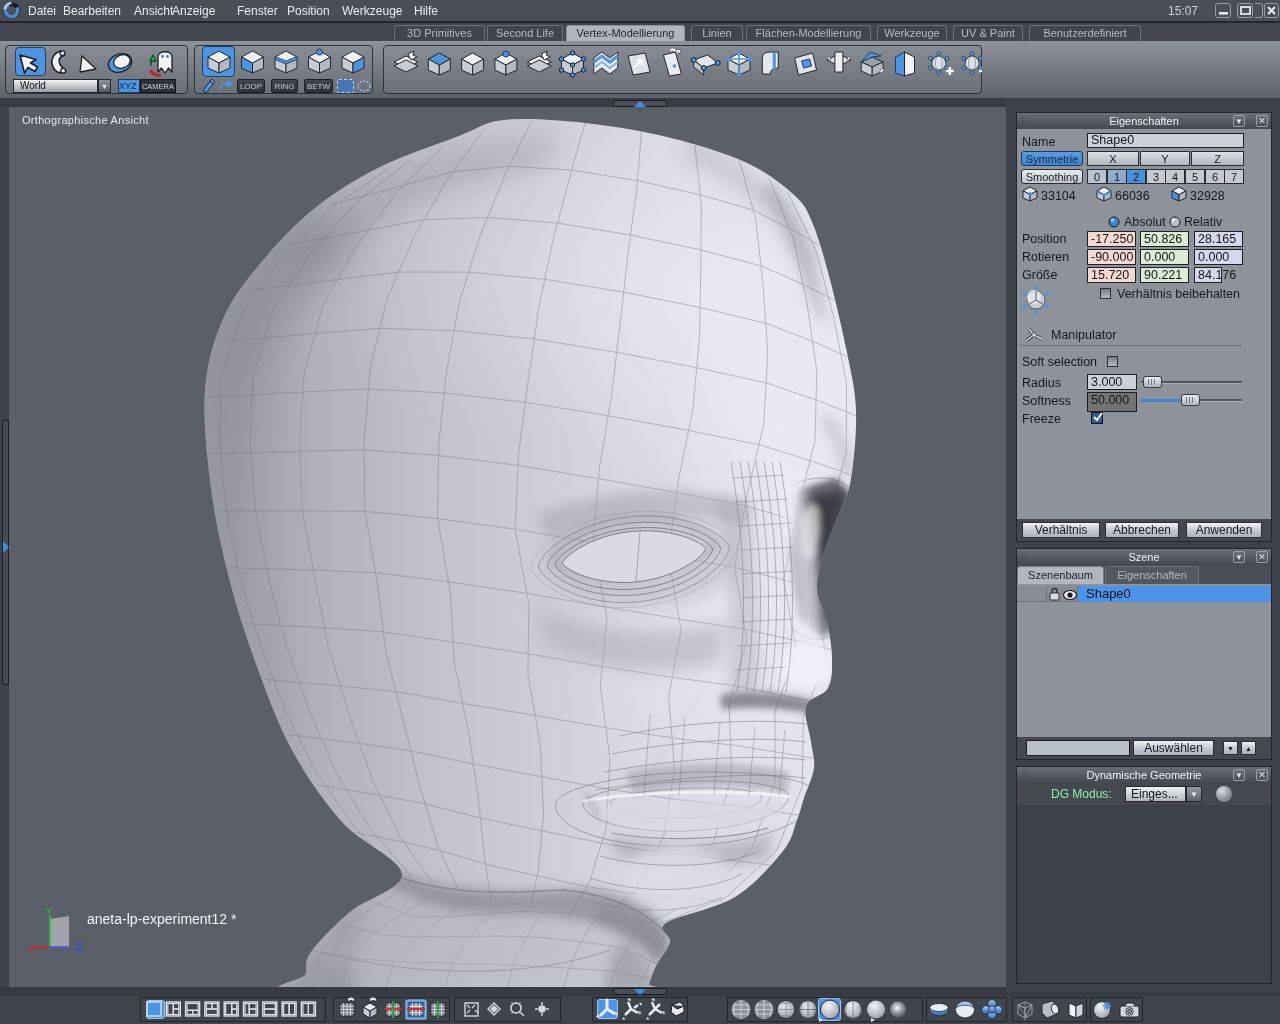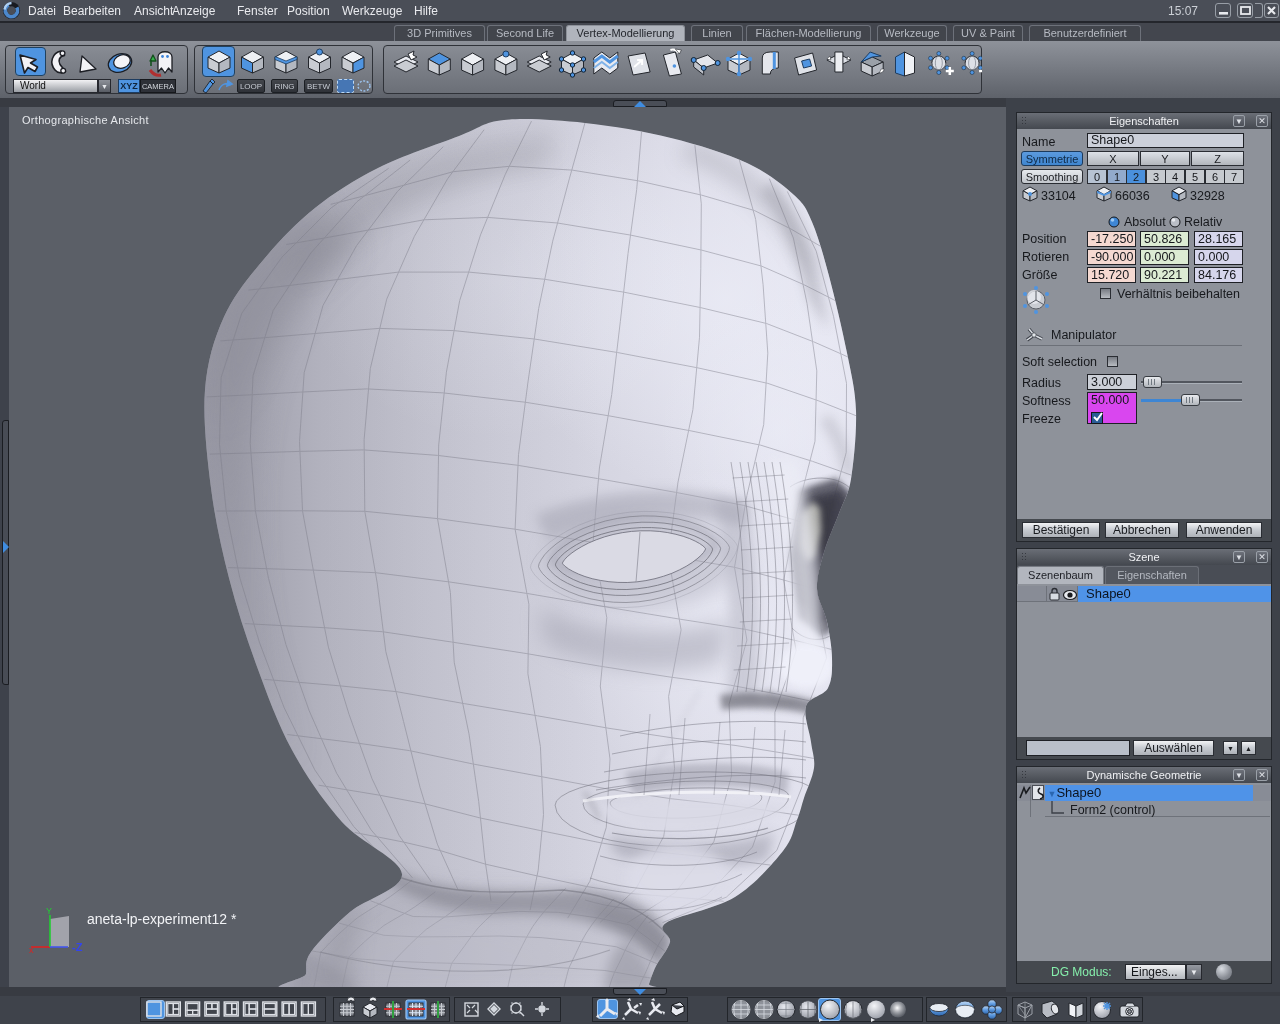--- a/index.html
+++ b/index.html
@@ -89,21 +89,21 @@
 <path d="M148,11 C148,4 162,4 162,11 L162,26 L158.5,22 L155,27 L151.5,22 L148,26 Z"></path>
 <circle cx="152.5" cy="10.5" r="1.4" fill="#3b82d8" stroke="none"></circle>
 <circle cx="157.5" cy="10.5" r="1.4" fill="#3b82d8" stroke="none"></circle>
 <path d="M143,9 L146,15 L140,15 Z" fill="#35b24a" stroke="#14501e"></path>
 <path d="M141,14 L141,20" stroke="#14501e" stroke-width="1.6"></path>
 <path d="M140,24 C143,28 147,30 151,29" stroke="#b03030" fill="none" stroke-width="3"></path>
 </g>
     </svg>
 <div class="abs" style="left:13px;top:38px;width:85px;height:14px;background:linear-gradient(#f2f2f4,#9a9ea4);border:1px solid #26282e;font-size:10px;color:#111;padding-left:6px;line-height:12px">World</div>
 <div class="abs" style="left:98px;top:38px;width:13px;height:14px;background:linear-gradient(#8d9199,#585c64);border:1px solid #26282e;color:#e8eaee;font-size:7px;text-align:center;line-height:13px">▼</div>
-<div class="abs" style="left:118px;top:38px;width:22px;height:14px;background:#4f94e0;border:1px solid #1d3c60;font-size:9px;font-weight:bold;color:#10253c;text-align:center;line-height:12px">XYZ</div>
+<div class="abs" style="left:118px;top:38px;width:22px;height:14px;background:#4f94e0;border:1px solid #1d3c60;font-size:9px;font-weight:normal;color:#10253c;line-height:12px">XYZ</div>
 <div class="abs" style="left:140px;top:38px;width:36px;height:14px;background:#2e3138;border:1px solid #16181c;font-size:7.5px;color:#d2d6dc;text-align:center;line-height:13px">CAMERA</div>
 <div class="abs" style="left:202px;top:5px;width:33px;height:31px;background:#4f94e0;border:1px solid #20415f;border-radius:4px"></div>
 <svg class="abs" style="left:194px;top:4px" width="179" height="34" viewBox="0 0 179 34">
       <polygon points="25.0,6.0 36.0,12.1 25.0,18.1 14.0,12.1" fill="#eef0f4" stroke="#23262c"></polygon>
       <polygon points="14.0,12.1 25.0,18.1 25.0,28.0 14.0,23.1" fill="#c9ccd2" stroke="#23262c"></polygon>
       <polygon points="25.0,18.1 36.0,12.1 36.0,23.1 25.0,28.0" fill="#b4b8c0" stroke="#23262c"></polygon>
       <polygon points="58.5,6.0 69.5,12.1 58.5,18.1 47.5,12.1" fill="#eef0f4" stroke="#23262c"></polygon>
       <polygon points="47.5,12.1 58.5,18.1 58.5,28.0 47.5,23.1" fill="#4f94e0" stroke="#23262c"></polygon>
       <polygon points="58.5,18.1 69.5,12.1 69.5,23.1 58.5,28.0" fill="#b4b8c0" stroke="#23262c"></polygon>
       <polygon points="92.0,6.0 103.0,12.1 92.0,18.1 81.0,12.1" fill="#eef0f4" stroke="#23262c"></polygon>
@@ -454,21 +454,21 @@
 <div class="field" style="left:70px;top:102px;width:49px;height:16px;background:#f5d9d1;line-height:14px">-17.250</div>
 <div class="field" style="left:123px;top:102px;width:49px;height:16px;background:#dcebd3;line-height:14px">50.826</div>
 <div class="field" style="left:177px;top:102px;width:49px;height:16px;background:#d6d6ec;line-height:14px">28.165</div>
 <span class="lbl" style="left:5px;top:121px">Rotieren</span>
 <div class="field" style="left:70px;top:120px;width:49px;height:16px;background:#f5d9d1;line-height:14px">-90.000</div>
 <div class="field" style="left:123px;top:120px;width:49px;height:16px;background:#dcebd3;line-height:14px">0.000</div>
 <div class="field" style="left:177px;top:120px;width:49px;height:16px;background:#d6d6ec;line-height:14px">0.000</div>
 <span class="lbl" style="left:5px;top:139px">Größe</span>
 <div class="field" style="left:70px;top:138px;width:49px;height:16px;background:#f5d9d1;line-height:14px">15.720</div>
 <div class="field" style="left:123px;top:138px;width:49px;height:16px;background:#dcebd3;line-height:14px">90.221</div>
-<div class="field" style="left:177px;top:138px;width:49px;height:16px;background:#d6d6ec;line-height:14px">84.176</div>
+<div class="field" style="left:177px;top:138px;width:28px;height:16px;background:#d6d6ec;line-height:14px">84.176</div>
 <svg class="abs" style="left:4px;top:156px" width="30" height="30" viewBox="0 0 30 30">
 <circle cx="15" cy="15" r="9" fill="#c9ccd2" stroke="#5a5e66"></circle>
 <circle cx="13" cy="12" r="7" fill="#e8eaf0" opacity="0.8"></circle>
 <path d="M15,15 L15,6 M15,15 L7.5,19.5 M15,15 L22.5,19.5" stroke="#5a5e66" fill="none"></path>
 <circle cx="15" cy="3" r="2" fill="#4f94e0"></circle>
         <circle cx="26" cy="9" r="2" fill="#4f94e0"></circle>
 <circle cx="26" cy="21" r="2" fill="#4f94e0"></circle>
         <circle cx="15" cy="27" r="2" fill="#4f94e0"></circle>
 <circle cx="4" cy="21" r="2" fill="#4f94e0"></circle>
         <circle cx="4" cy="9" r="2" fill="#4f94e0"></circle>
@@ -485,35 +485,35 @@
 <span class="lbl" style="left:5px;top:226px">Soft selection</span>
 <div class="abs" style="left:90px;top:227px;width:11px;height:11px;background:linear-gradient(#777b83,#b8bcc2);border:1px solid #2a2d33"></div>
 <span class="lbl" style="left:5px;top:247px">Radius</span>
 <div class="field" style="left:70px;top:245px;width:50px;height:16px;background:#ccd0d8;line-height:14px">3.000</div>
 <div class="abs" style="left:124px;top:252px;width:101px;height:3px;background:#52565e;border-bottom:1px solid #aab0b8"></div>
 <div class="abs" style="left:126px;top:247px;width:19px;height:12px;background:linear-gradient(#e8eaee,#b2b6bc);border:1px solid #383c42;border-radius:3px"></div>
 <div class="abs" style="left:131px;top:250px;width:1px;height:6px;background:#707880"></div>
       <div class="abs" style="left:134px;top:250px;width:1px;height:6px;background:#707880"></div>
       <div class="abs" style="left:137px;top:250px;width:1px;height:6px;background:#707880"></div>
 <span class="lbl" style="left:5px;top:265px">Softness</span>
-<div class="field" style="left:70px;top:263px;width:50px;height:32px;background:#d946ef;line-height:14px">50.000</div>
+<div class="field" style="left:70px;top:263px;width:50px;height:20px;background:#737373;line-height:14px">50.000</div>
 <div class="abs" style="left:124px;top:270px;width:101px;height:3px;background:#52565e;border-bottom:1px solid #aab0b8"></div>
 <div class="abs" style="left:124px;top:270px;width:48px;height:3px;background:#3e86d4"></div>
 <div class="abs" style="left:164px;top:265px;width:19px;height:12px;background:linear-gradient(#e8eaee,#b2b6bc);border:1px solid #383c42;border-radius:3px"></div>
 <div class="abs" style="left:169px;top:268px;width:1px;height:6px;background:#707880"></div>
       <div class="abs" style="left:172px;top:268px;width:1px;height:6px;background:#707880"></div>
       <div class="abs" style="left:175px;top:268px;width:1px;height:6px;background:#707880"></div>
 <span class="lbl" style="left:5px;top:283px">Freeze</span>
 <div class="abs" style="left:74px;top:283px;width:12px;height:12px;background:#2a5c96;border:1px solid #14161a"></div>
 <svg class="abs" style="left:74px;top:281px" width="14" height="14" viewBox="0 0 14 14">
         <path d="M3,7 L6,10 L11,3" stroke="#fff" stroke-width="2" fill="none"></path>
       </svg>
 </div>
 <div class="pfoot" style="height:22px">
-<div class="btn" style="left:5px;top:3px;width:78px;height:16px;line-height:15px">Bestätigen</div>
+<div class="btn" style="left:5px;top:3px;width:78px;height:16px;line-height:15px">Verhältnis</div>
 <div class="btn" style="left:88px;top:3px;width:74px;height:16px;line-height:15px">Abbrechen</div>
 <div class="btn" style="left:169px;top:3px;width:76px;height:16px;line-height:15px">Anwenden</div>
 </div>
   </div>
 <div class="panel" style="top:548px;height:212px">
 <div class="ptitle"><span class="dots"></span>Szene<span class="pbtn" style="right:26px">▼</span><span class="pbtn" style="right:3px;font-size:9px">✕</span></div>
 <div class="pbody" style="height:172px">
 <div class="abs" style="left:0px;top:0px;width:254px;height:19px;background:#494d55"></div>
 <div class="abs" style="left:0px;top:1px;width:87px;height:18px;background:#b2b6be;border:1px solid #777b83;border-bottom:none;border-radius:3px 3px 0 0;font-size:11px;color:#1c1e24;text-align:center;line-height:17px">Szenenbaum</div>
 <div class="abs" style="left:88px;top:1px;width:94px;height:18px;background:#53575f;border:1px solid #6b6f77;border-bottom:none;border-radius:3px 3px 0 0;font-size:11px;color:#b4b8c0;text-align:center;line-height:17px">Eigenschaften</div>
@@ -530,35 +530,20 @@
 </div>
     <div class="pfoot" style="height:22px">
 <div class="field" style="left:9px;top:3px;width:104px;height:16px;background:#b9bfc9"></div>
 <div class="btn" style="left:116px;top:3px;width:81px;height:16px;line-height:15px">Auswählen</div>
 <div class="btn" style="left:206px;top:4px;width:15px;height:14px;font-size:7px;line-height:13px">▼</div>
 <div class="btn" style="left:224px;top:4px;width:15px;height:14px;font-size:7px;line-height:13px">▲</div>
 </div>
   </div>
 <div class="panel" style="top:766px;height:218px">
 <div class="ptitle"><span class="dots"></span>Dynamische Geometrie<span class="pbtn" style="right:26px">▼</span><span class="pbtn" style="right:3px;font-size:9px">✕</span></div>
-<div class="pbody" style="height:178px">
-<div class="abs" style="left:0;top:2px;width:254px;height:16px;background:#888c96"></div>
-<div class="abs" style="left:13px;top:2px;width:1px;height:32px;background:#6e727a"></div>
-<div class="abs" style="left:15px;top:2px;width:12px;height:15px;background:#e2e5ea;border:1px solid #4a4e56"></div>
-<svg class="abs" style="left:0px;top:2px" width="28" height="16" viewBox="0 0 28 16">
-<path d="M3,13 L7,3 L9,8 L13,2" stroke="#1a1c20" stroke-width="1.6" fill="none"></path>
-<path d="M23,3 C20,5 21,8 24,9 C27,10 27,13 23,14" stroke="#1a1c20" stroke-width="1.6" fill="none"></path>
-</svg>
-<div class="abs" style="left:28px;top:2px;width:208px;height:16px;background:#4f93e8;font-size:13px;color:#0c1420;line-height:15px"><span style="color:#2a66b0;font-size:9px">&nbsp;▼</span>Shape0</div>
-<div class="abs" style="left:28px;top:18px;width:225px;height:16px;border-bottom:1px solid #6e727a"></div>
-<svg class="abs" style="left:31px;top:18px" width="20" height="16" viewBox="0 0 20 16">
-        <path d="M4,0 L4,12 L16,12" stroke="#3c4048" fill="none" stroke-width="1.4"></path>
-      </svg>
-<span class="lbl" style="left:53px;top:20px">Form2 (control)</span>
-</div>
     <div class="pfoot" style="height:22px">
 <span class="abs" style="left:34px;top:4px;font-size:12px;color:#86efac">DG Modus:</span>
 <div class="abs" style="left:108px;top:3px;width:61px;height:16px;background:linear-gradient(#f0f1f3,#b2b6bc);border:1px solid #26282e;font-size:12px;color:#15171b;padding-left:5px;line-height:14px">Einges...</div>
 <div class="abs" style="left:169px;top:3px;width:16px;height:16px;background:linear-gradient(#9599a1,#5e626a);border:1px solid #26282e;color:#e8eaee;font-size:8px;text-align:center;line-height:15px">▼</div>
 <div class="abs" style="left:199px;top:3px;width:16px;height:16px;border-radius:50%;background:radial-gradient(circle at 35% 30%,#d8dce2,#8a8e96 60%,#6a6e76)"></div>
 </div>
   </div>
 <div id="bottombar" class="abs">
 <div class="bgroup" style="left:140px;width:186px"></div>
 <div class="bgroup" style="left:333px;width:117px"></div>

